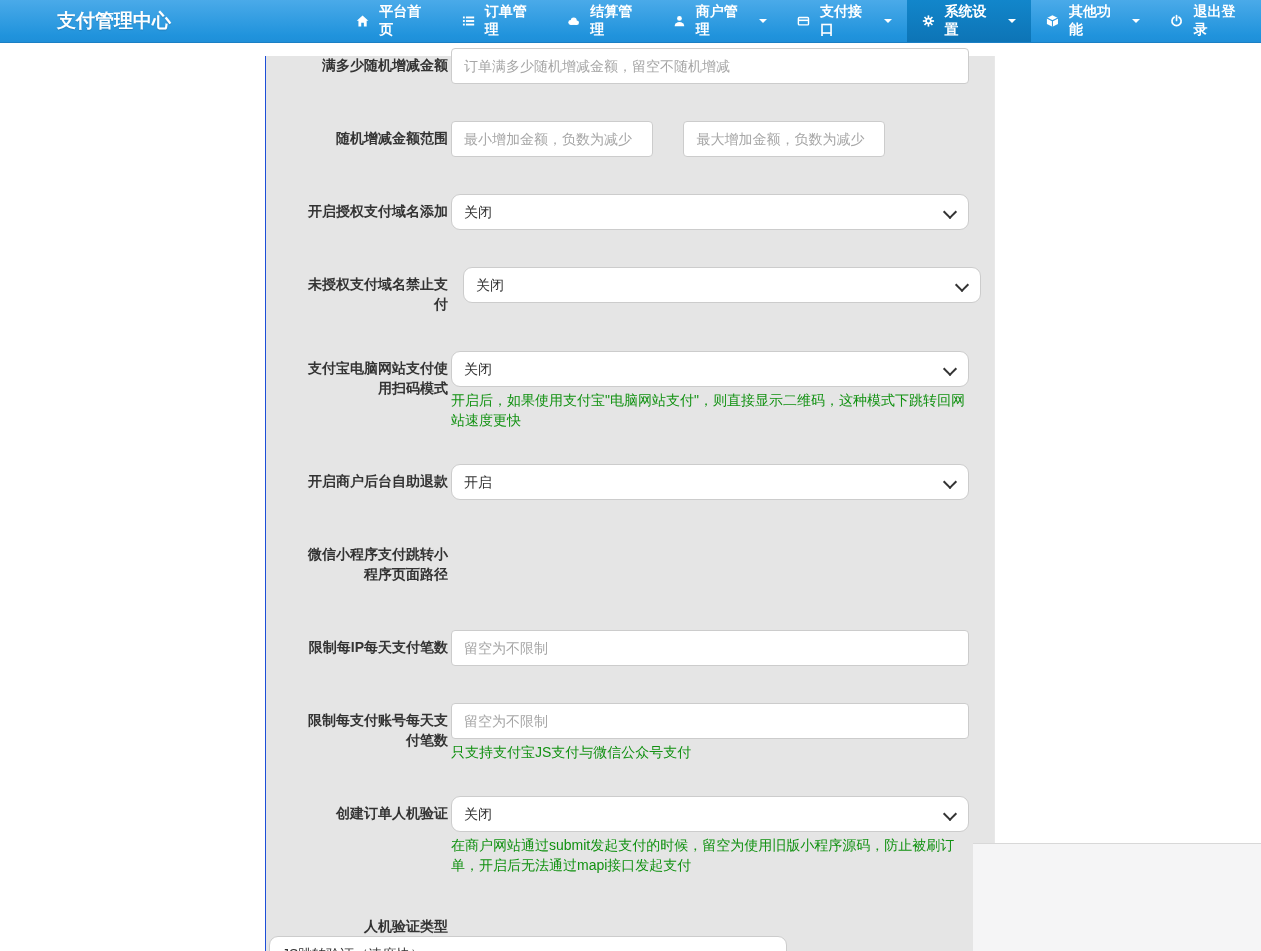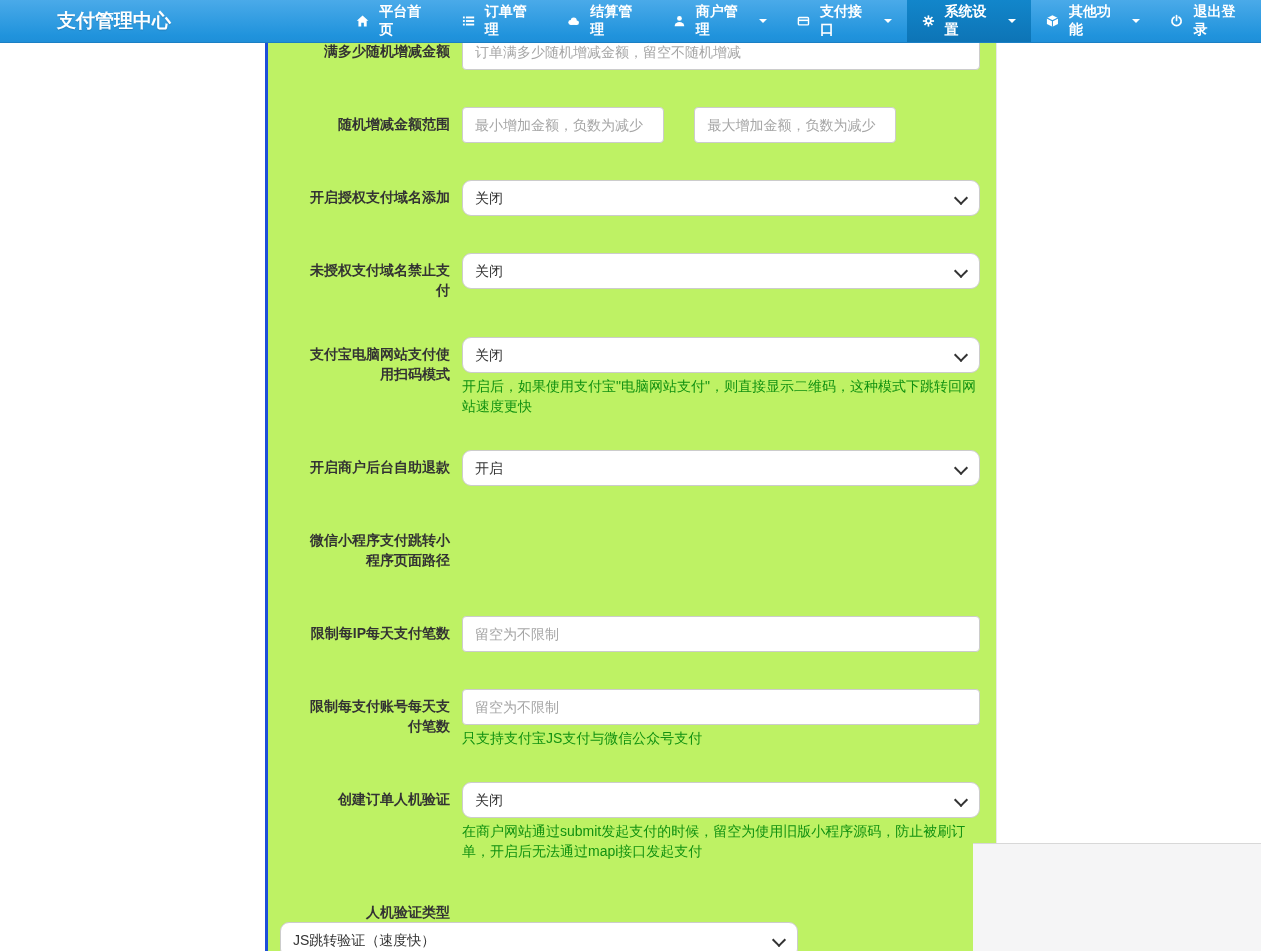--- a/index.html
+++ b/index.html
@@ -14,26 +14,26 @@
     text-shadow:0 1px 1px rgba(0,0,0,.15);font-weight:bold;}
   .nav-menu{display:flex;align-items:stretch;margin-left:35px;}
   .nav-item{display:flex;align-items:center;gap:10px;padding:0 15px;color:#fff;
     font-size:14px;font-weight:bold;text-decoration:none;cursor:pointer;}
   .nav-item.active{background:linear-gradient(#1286cb,#0d74b6);}
   .nav-item svg{display:block;}
   .caret{width:0;height:0;border-left:4px solid transparent;border-right:4px solid transparent;
     border-top:4px solid #fff;margin-left:2px;}
 
   
-  .panel{position:absolute;top:42px;bottom:0;left:265px;width:728px;
-    border-left:3px solid #1d4ed8;border-right:1px solid #e8e8e8;background:#bef264;}
+  .panel{position:absolute;top:56px;bottom:0;left:265px;width:728px;
+    border-left:1px solid #1d4ed8;border-right:1px solid #e8e8e8;background:#e5e5e5;}
   .form-group{position:absolute;left:0;display:flex;width:100%;}
   .ctl-label{width:150px;margin-left:32px;text-align:right;padding-top:7px;
     font-size:14px;font-weight:bold;color:#333;line-height:20px;flex:none;}
-  .ctl-col{margin-left:12px;flex:none;width:518px;}
+  .ctl-col{margin-left:3px;flex:none;width:518px;}
   .txt{box-sizing:border-box;height:36px;width:518px;border:1px solid #ccc;border-radius:4px;
     padding:0 12px;font-size:14px;color:#555;background:#fff;outline:none;
     font-family:"Liberation Sans","DejaVu Sans",sans-serif;}
   .txt::placeholder{color:#a6a6a6;opacity:1;}
   .txt.half{width:202px;}
   .txt.half2{margin-left:26px;}
   .select-box{box-sizing:border-box;position:relative;height:36px;width:518px;
     border:1px solid #ccc;border-radius:9px;background:#fff;cursor:pointer;}
   .select-value{position:absolute;left:12px;top:0;line-height:34px;font-size:14px;color:#333;}
   .chev{position:absolute;right:13px;top:12px;width:8px;height:8px;
@@ -163,21 +163,21 @@
     <div class="form-group" style="top:138px;">
       <label class="ctl-label">开启授权支付域名添加</label>
       <div class="ctl-col">
         <div class="select-box">
           <span class="select-value">关闭</span>
           <span class="chev"></span>
         </div>
       </div>
     </div>
 
-    <div class="form-group" style="top:211px;">
+    <div class="form-group" style="top:211px;gap:12px;">
       <label class="ctl-label">未授权支付域名禁止支付</label>
       <div class="ctl-col">
         <div class="select-box">
           <span class="select-value">关闭</span>
           <span class="chev"></span>
         </div>
       </div>
     </div>
 
     <div class="form-group" style="top:295px;">

